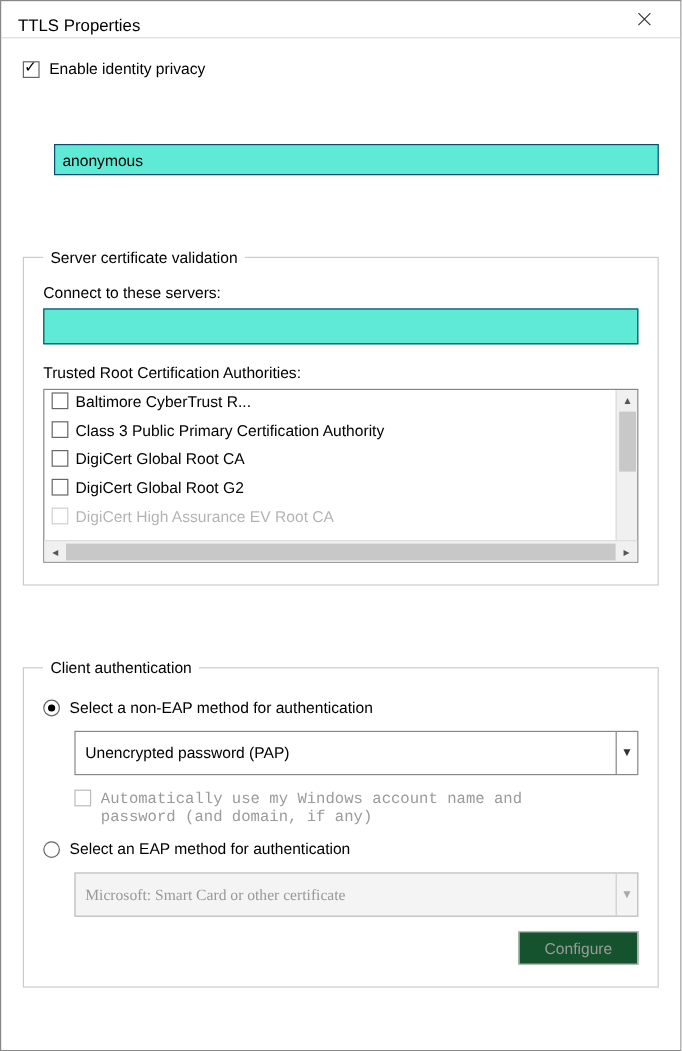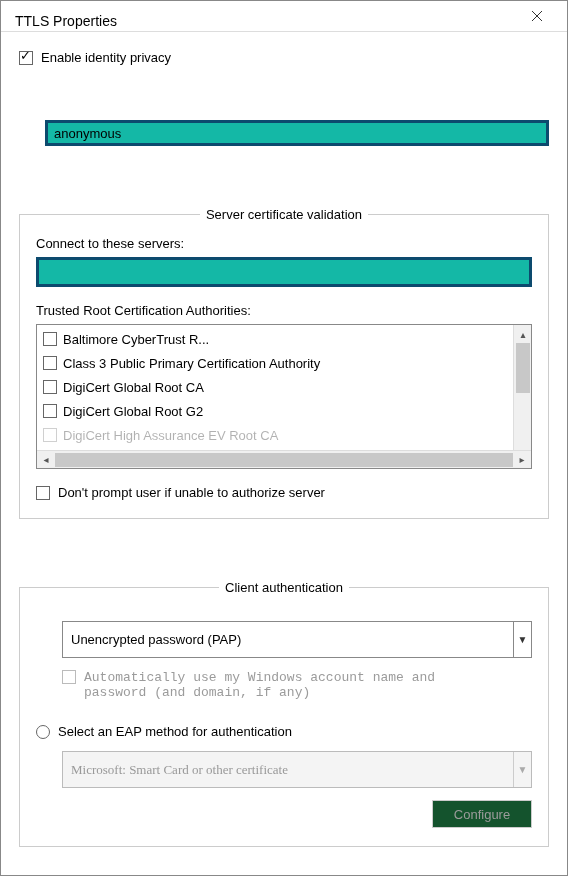--- a/index.html
+++ b/index.html
@@ -48,35 +48,34 @@
     content: "✓";
     position: absolute;
     top: -3px; left: 0;
     font-size: 13px;
     line-height: 14px;
   }
   .checkbox.disabled { border-color: #bbb; }
   .textinput {
     width: 100%;
     height: 26px;
-    border: 3px solid #0c4a6e;
+    border: 1px solid #0c4a6e;
     padding: 2px 6px;
     font: inherit;
-    background: #14b8a6;
+    background: #5eead4;
   }
   .textinput.tall { height: 30px; }
   fieldset.group {
     border: 1px solid #ccc;
     margin: 16px 0 0 0;
     padding: 14px 16px 18px 16px;
   }
   fieldset.group legend {
     padding: 0 6px;
     font-size: 13px;
-    text-align: center;
   }
   .label { margin-bottom: 6px; }
   .indent { margin-left: 26px; }
   .ca-listbox {
     border: 1px solid #888;
     height: 145px;
     margin-top: 6px;
     display: flex; flex-direction: column;
     background: #fff;
   }
@@ -84,21 +83,21 @@
     flex: 1;
     display: flex;
     overflow: hidden;
   }
   .ca-items {
     flex: 1;
     padding: 2px 0 0 6px;
     overflow: hidden;
   }
   .ca-item {
-    display: flex; align-items: center;
+    display: flex; align-items: flex-start;
     height: 24px;
     white-space: nowrap;
   }
   .ca-item .checkbox { margin-right: 6px; }
   .vscroll {
     width: 18px;
     background: #f0f0f0;
     border-left: 1px solid #ddd;
     position: relative;
   }
@@ -240,43 +239,43 @@
             <div class="thumb"></div>
           </div>
         </div>
         <div class="hscroll">
           <div class="arrow">◂</div>
           <div class="track"></div>
           <div class="arrow">▸</div>
         </div>
       </div>
 
-      <div class="row" style="margin-top:16px;">
-        <span class="checkbox"></span>
-        <span>Don't prompt user if unable to authorize server</span>
-      </div>
     </fieldset>
 
     <fieldset class="group">
       <legend>Client authentication</legend>
 
+      <div class="row" style="margin-top:4px;">
+        <span class="radio selected"></span>
+        <span>Select a non-EAP method for authentication</span>
+      </div>
 
       <div class="indent" style="margin-top:12px;">
         <div class="dropdown">
           <div class="dd-text">Unencrypted password (PAP)</div>
           <div class="dd-btn">▼</div>
         </div>
 
         <div class="row disabled-text" style="margin-top:12px; align-items:flex-start;font-family:Liberation Mono, monospace;">
           <span class="checkbox disabled"></span>
           <span style="max-width:380px;">Automatically use my Windows account name and password (and domain, if any)</span>
         </div>
       </div>
 
-      <div class="row" style="margin-top:24px;">
+      <div class="row" style="margin-top:12px;">
         <span class="radio"></span>
         <span>Select an EAP method for authentication</span>
       </div>
 
       <div class="indent" style="margin-top:12px;">
         <div class="dropdown disabled">
           <div class="dd-text">Microsoft: Smart Card or other certificate</div>
           <div class="dd-btn">▼</div>
         </div>
         <div style="display:flex; justify-content:flex-end; margin-top:12px;">

